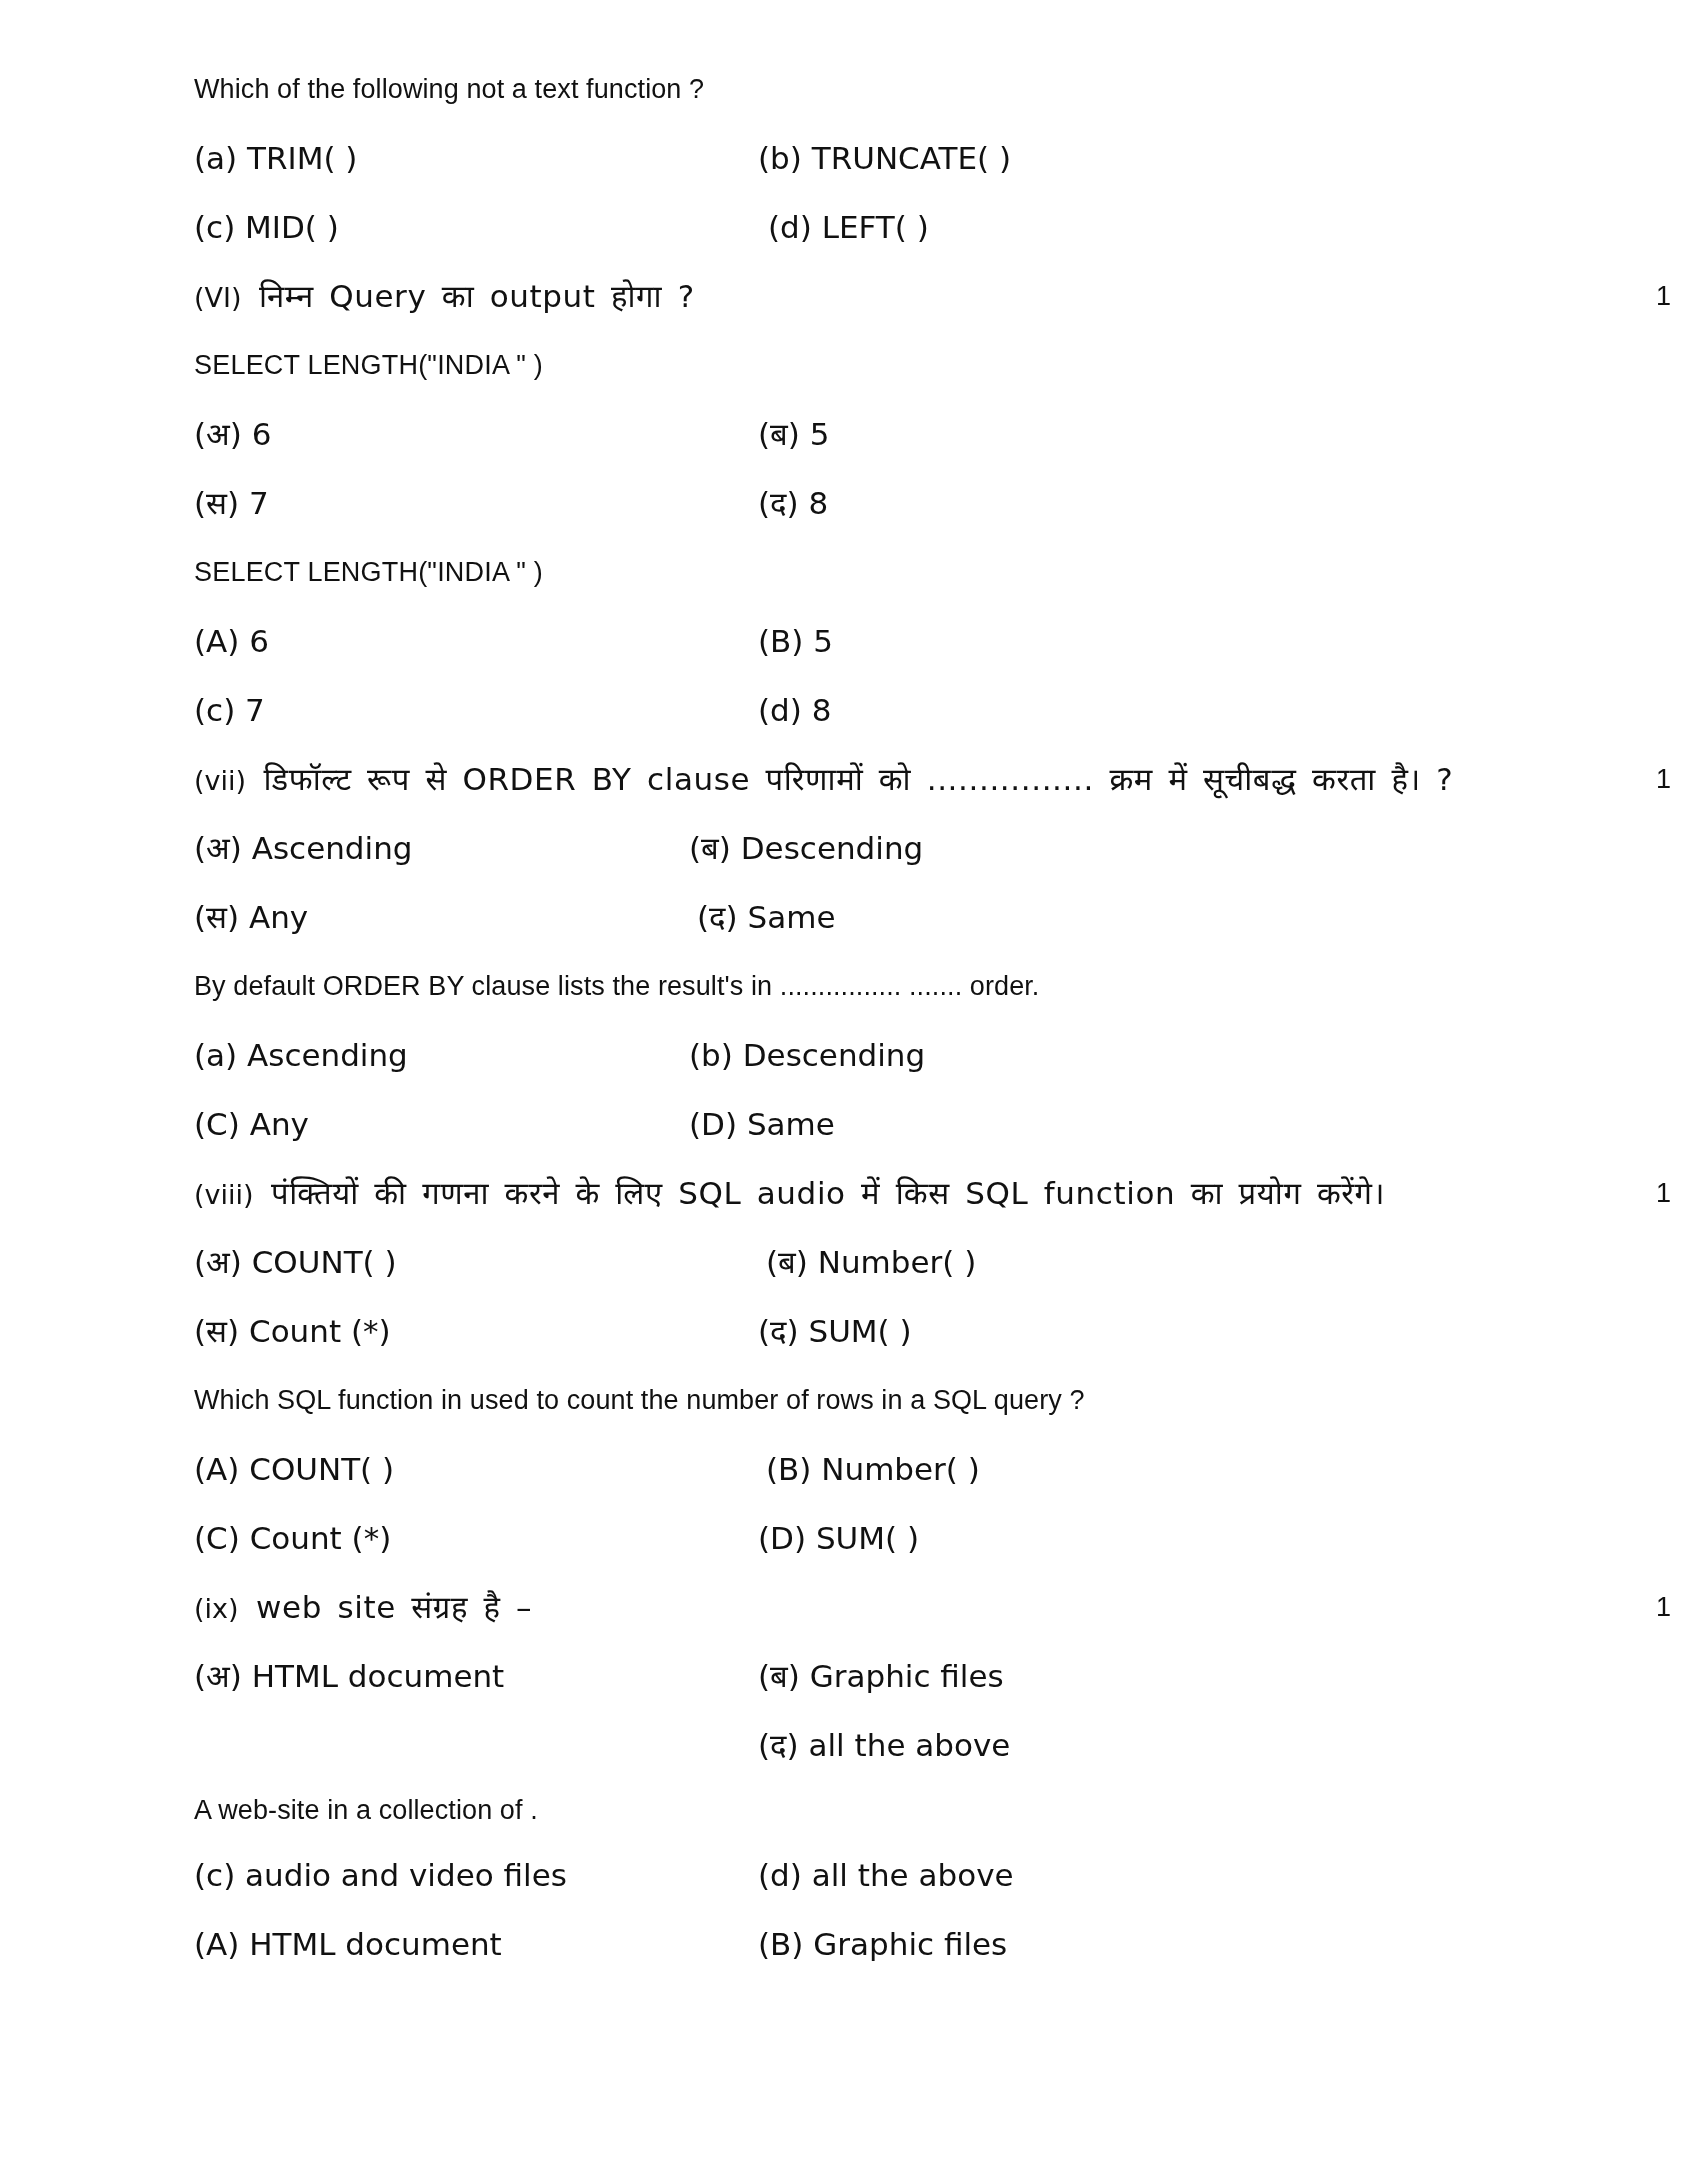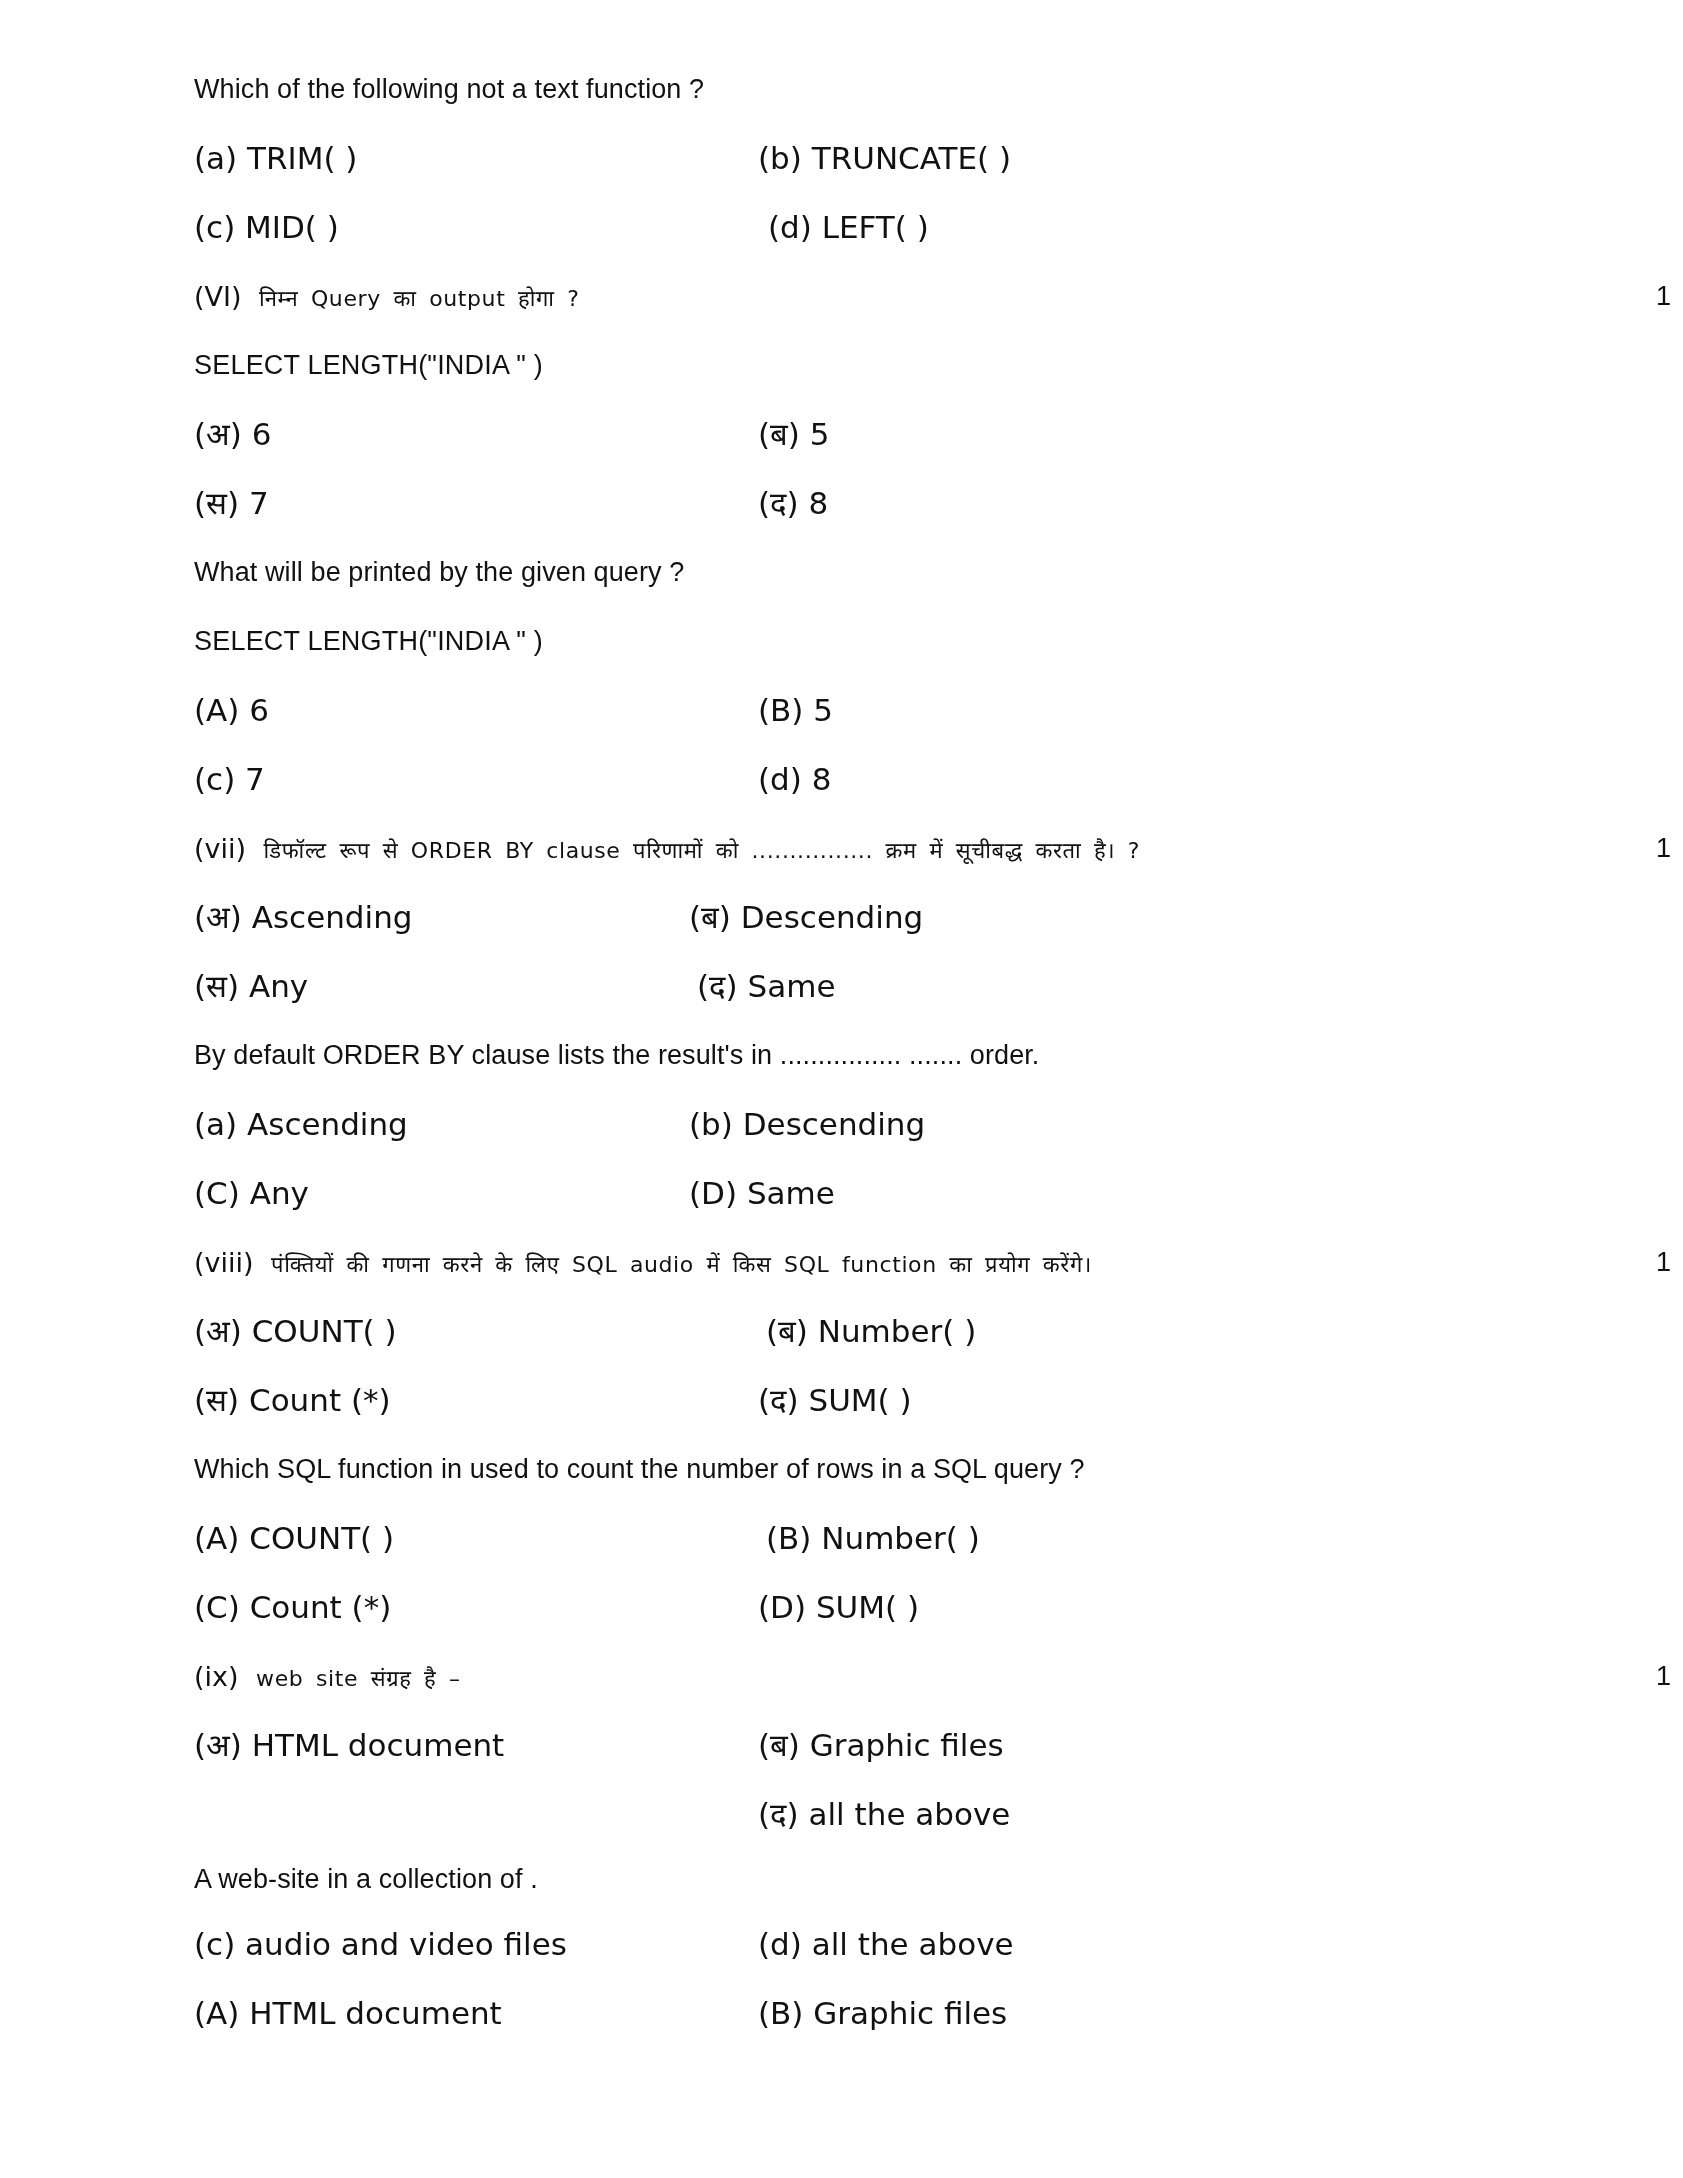--- a/index.html
+++ b/index.html
@@ -37,21 +37,21 @@
     font-size: 27px;
     white-space: nowrap;
   }
 
   .qtext {
     font-size: 27px;
     letter-spacing: 0.1px;
   }
   .hindi-q {
     font-family: "DejaVu Sans", "Liberation Sans", sans-serif;
-    font-size: 22px;
+    font-size: 31px;
     letter-spacing: 0.6px;
     word-spacing: 5px;
   }
   .code {
     font-size: 27px;
     letter-spacing: 0.2px;
   }
 
   
   .opts {
@@ -120,23 +120,20 @@
     <div class="opts">
       <span class="opt-a marker">(अ) 6</span>
       <span class="opt-b marker" style="left:564px">(ब) 5</span>
     </div>
 
     <div class="opts">
       <span class="opt-a marker">(स) 7</span>
       <span class="opt-b marker" style="left:564px">(द) 8</span>
     </div>
 
-    <div class="row">
-      <span class="qtext">What will be printed by the given query ?</span>
-    </div>
 
     <div class="row">
       <span class="code">SELECT LENGTH("INDIA " )</span>
     </div>
 
     <div class="opts">
       <span class="opt-a marker">(A) 6</span>
       <span class="opt-b marker" style="left:564px">(B) 5</span>
     </div>
 

